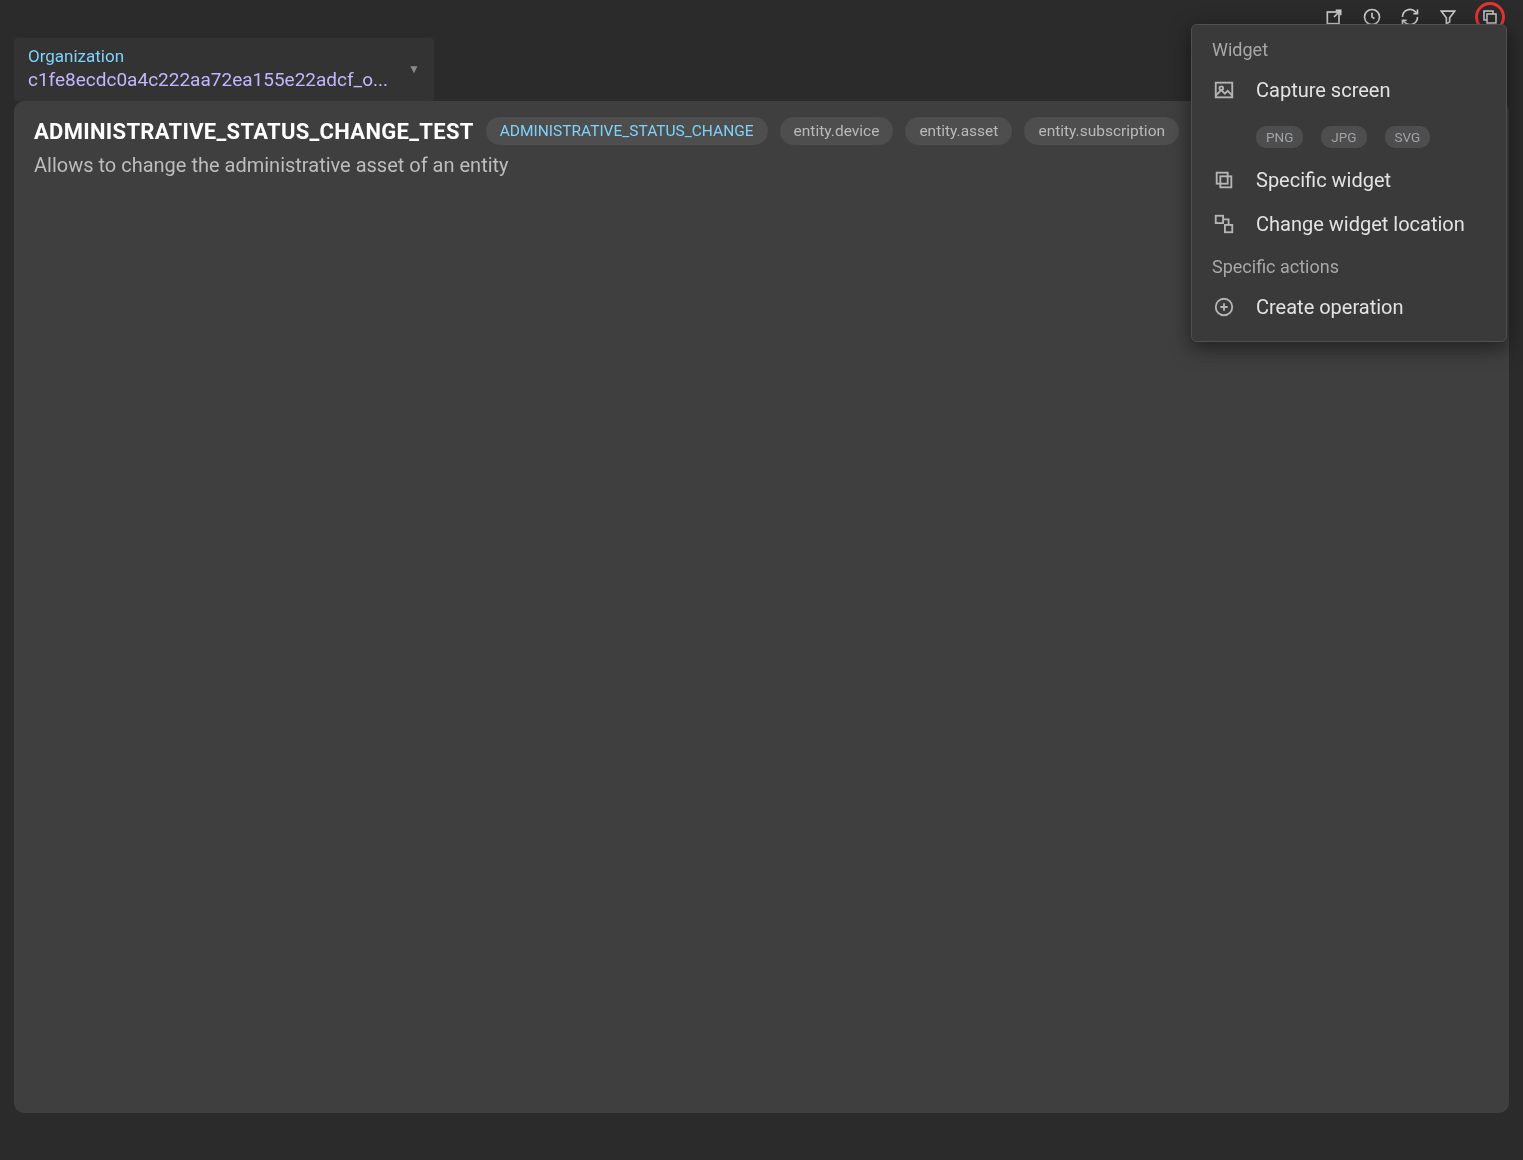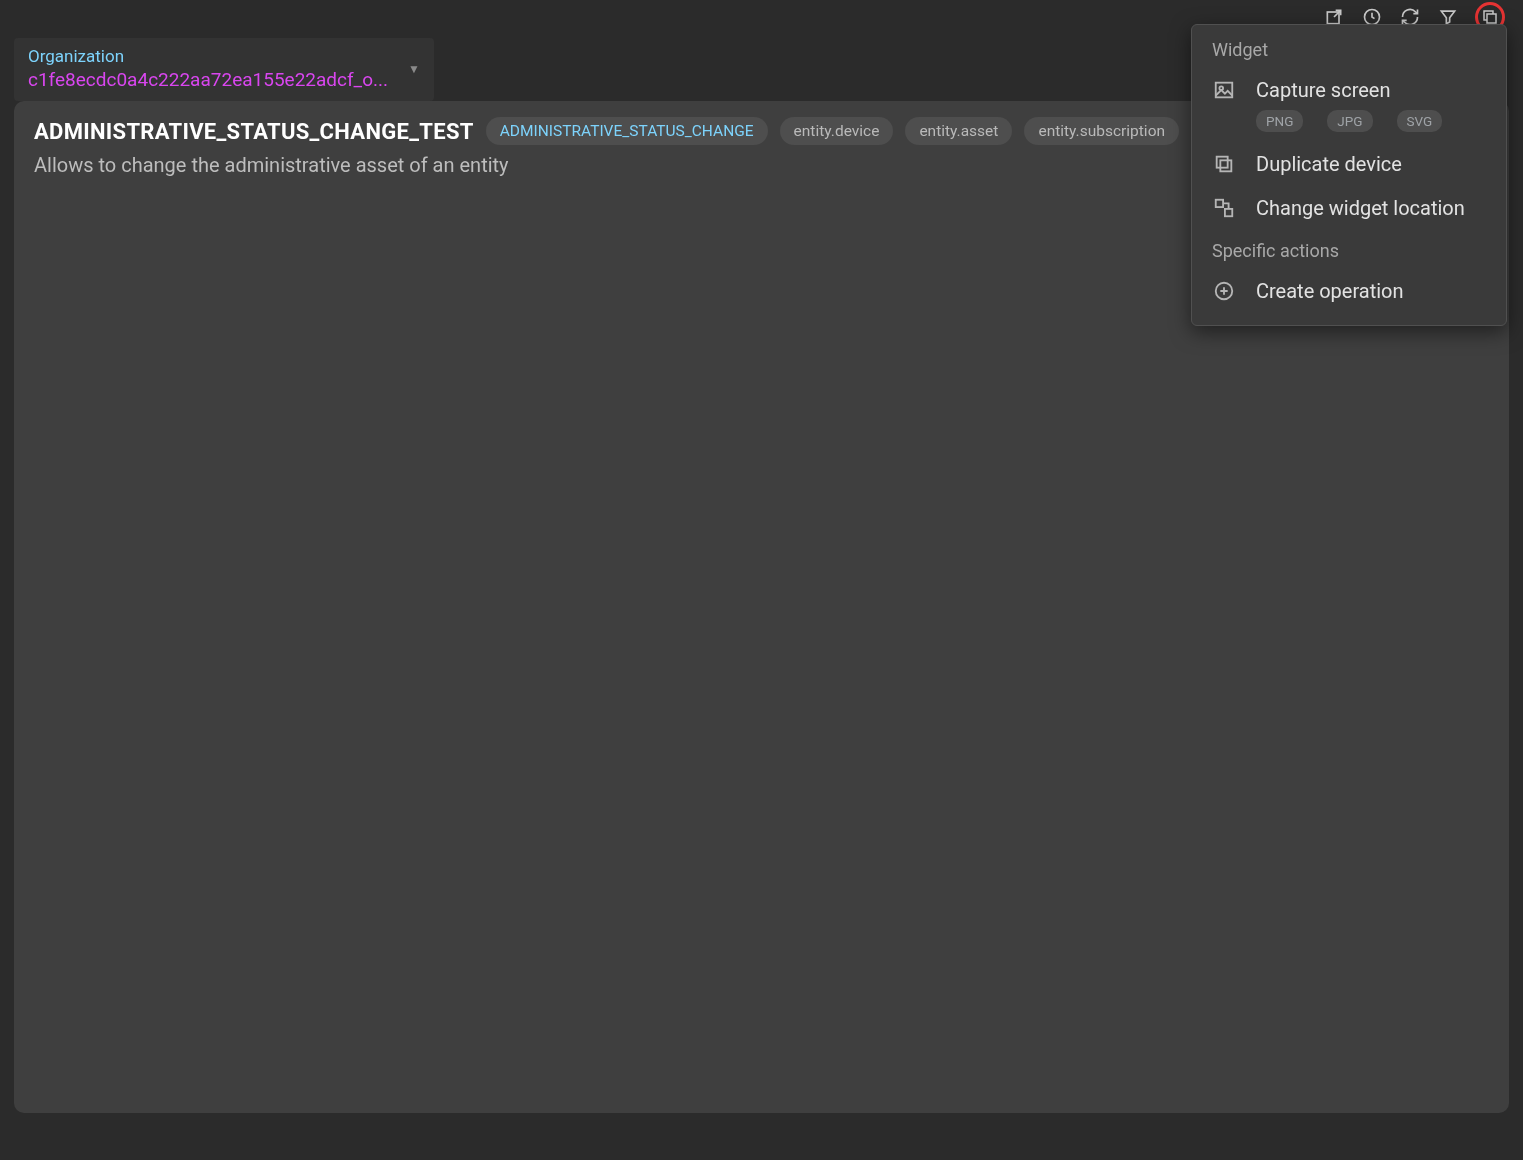--- a/index.html
+++ b/index.html
@@ -54,21 +54,21 @@
   .org-labels {
     display: flex;
     flex-direction: column;
   }
   .org-label {
     font-size: 17px;
     color: #7dd3fc;
   }
   .org-value {
     font-size: 19px;
-    color: #d946ef;
+    color: #c4b5fd;
     margin-top: 2px;
   }
   .org-caret {
     color: #8a8a8a;
     font-size: 12px;
   }
   .card {
     background: #3f3f3f;
     border-radius: 10px;
     min-height: 1012px;
@@ -136,22 +136,22 @@
     display: flex;
     align-items: center;
     justify-content: center;
   }
   .panel-label {
     color: #e2e2e2;
     font-size: 20px;
   }
   .fmt-chips {
     display: flex;
-    gap: 24px;
-    margin-top: 8px;
+    gap: 18px;
+    margin-top: 24px;
   }
   .fmt-chip {
     background: #4e4e4e;
     color: #9fa3a7;
     border-radius: 10px;
     font-size: 13.5px;
     padding: 3px 10px;
     cursor: pointer;
   }
   svg { display: block; }
@@ -240,21 +240,21 @@
     </div>
   </div>
 
   <div class="panel-row">
     <div class="panel-icon">
       <svg width="22" height="22" viewBox="0 0 24 24" fill="none" stroke="currentColor" stroke-width="2">
         <rect x="8" y="8" width="12" height="12"></rect>
           <rect x="4" y="4" width="12" height="12"></rect>
       </svg>
     </div>
-    <div class="panel-label">Duplicate device</div>
+    <div class="panel-label">Specific widget</div>
   </div>
 
 
   <div class="panel-row">
     <div class="panel-icon">
       <svg width="22" height="22" viewBox="0 0 24 24" fill="none" stroke="currentColor" stroke-width="2">
         <rect x="3" y="3" width="8" height="8"></rect>
           <rect x="13" y="13" width="8" height="8"></rect>
           <path d="M11 7h6v6"></path>
       </svg>

